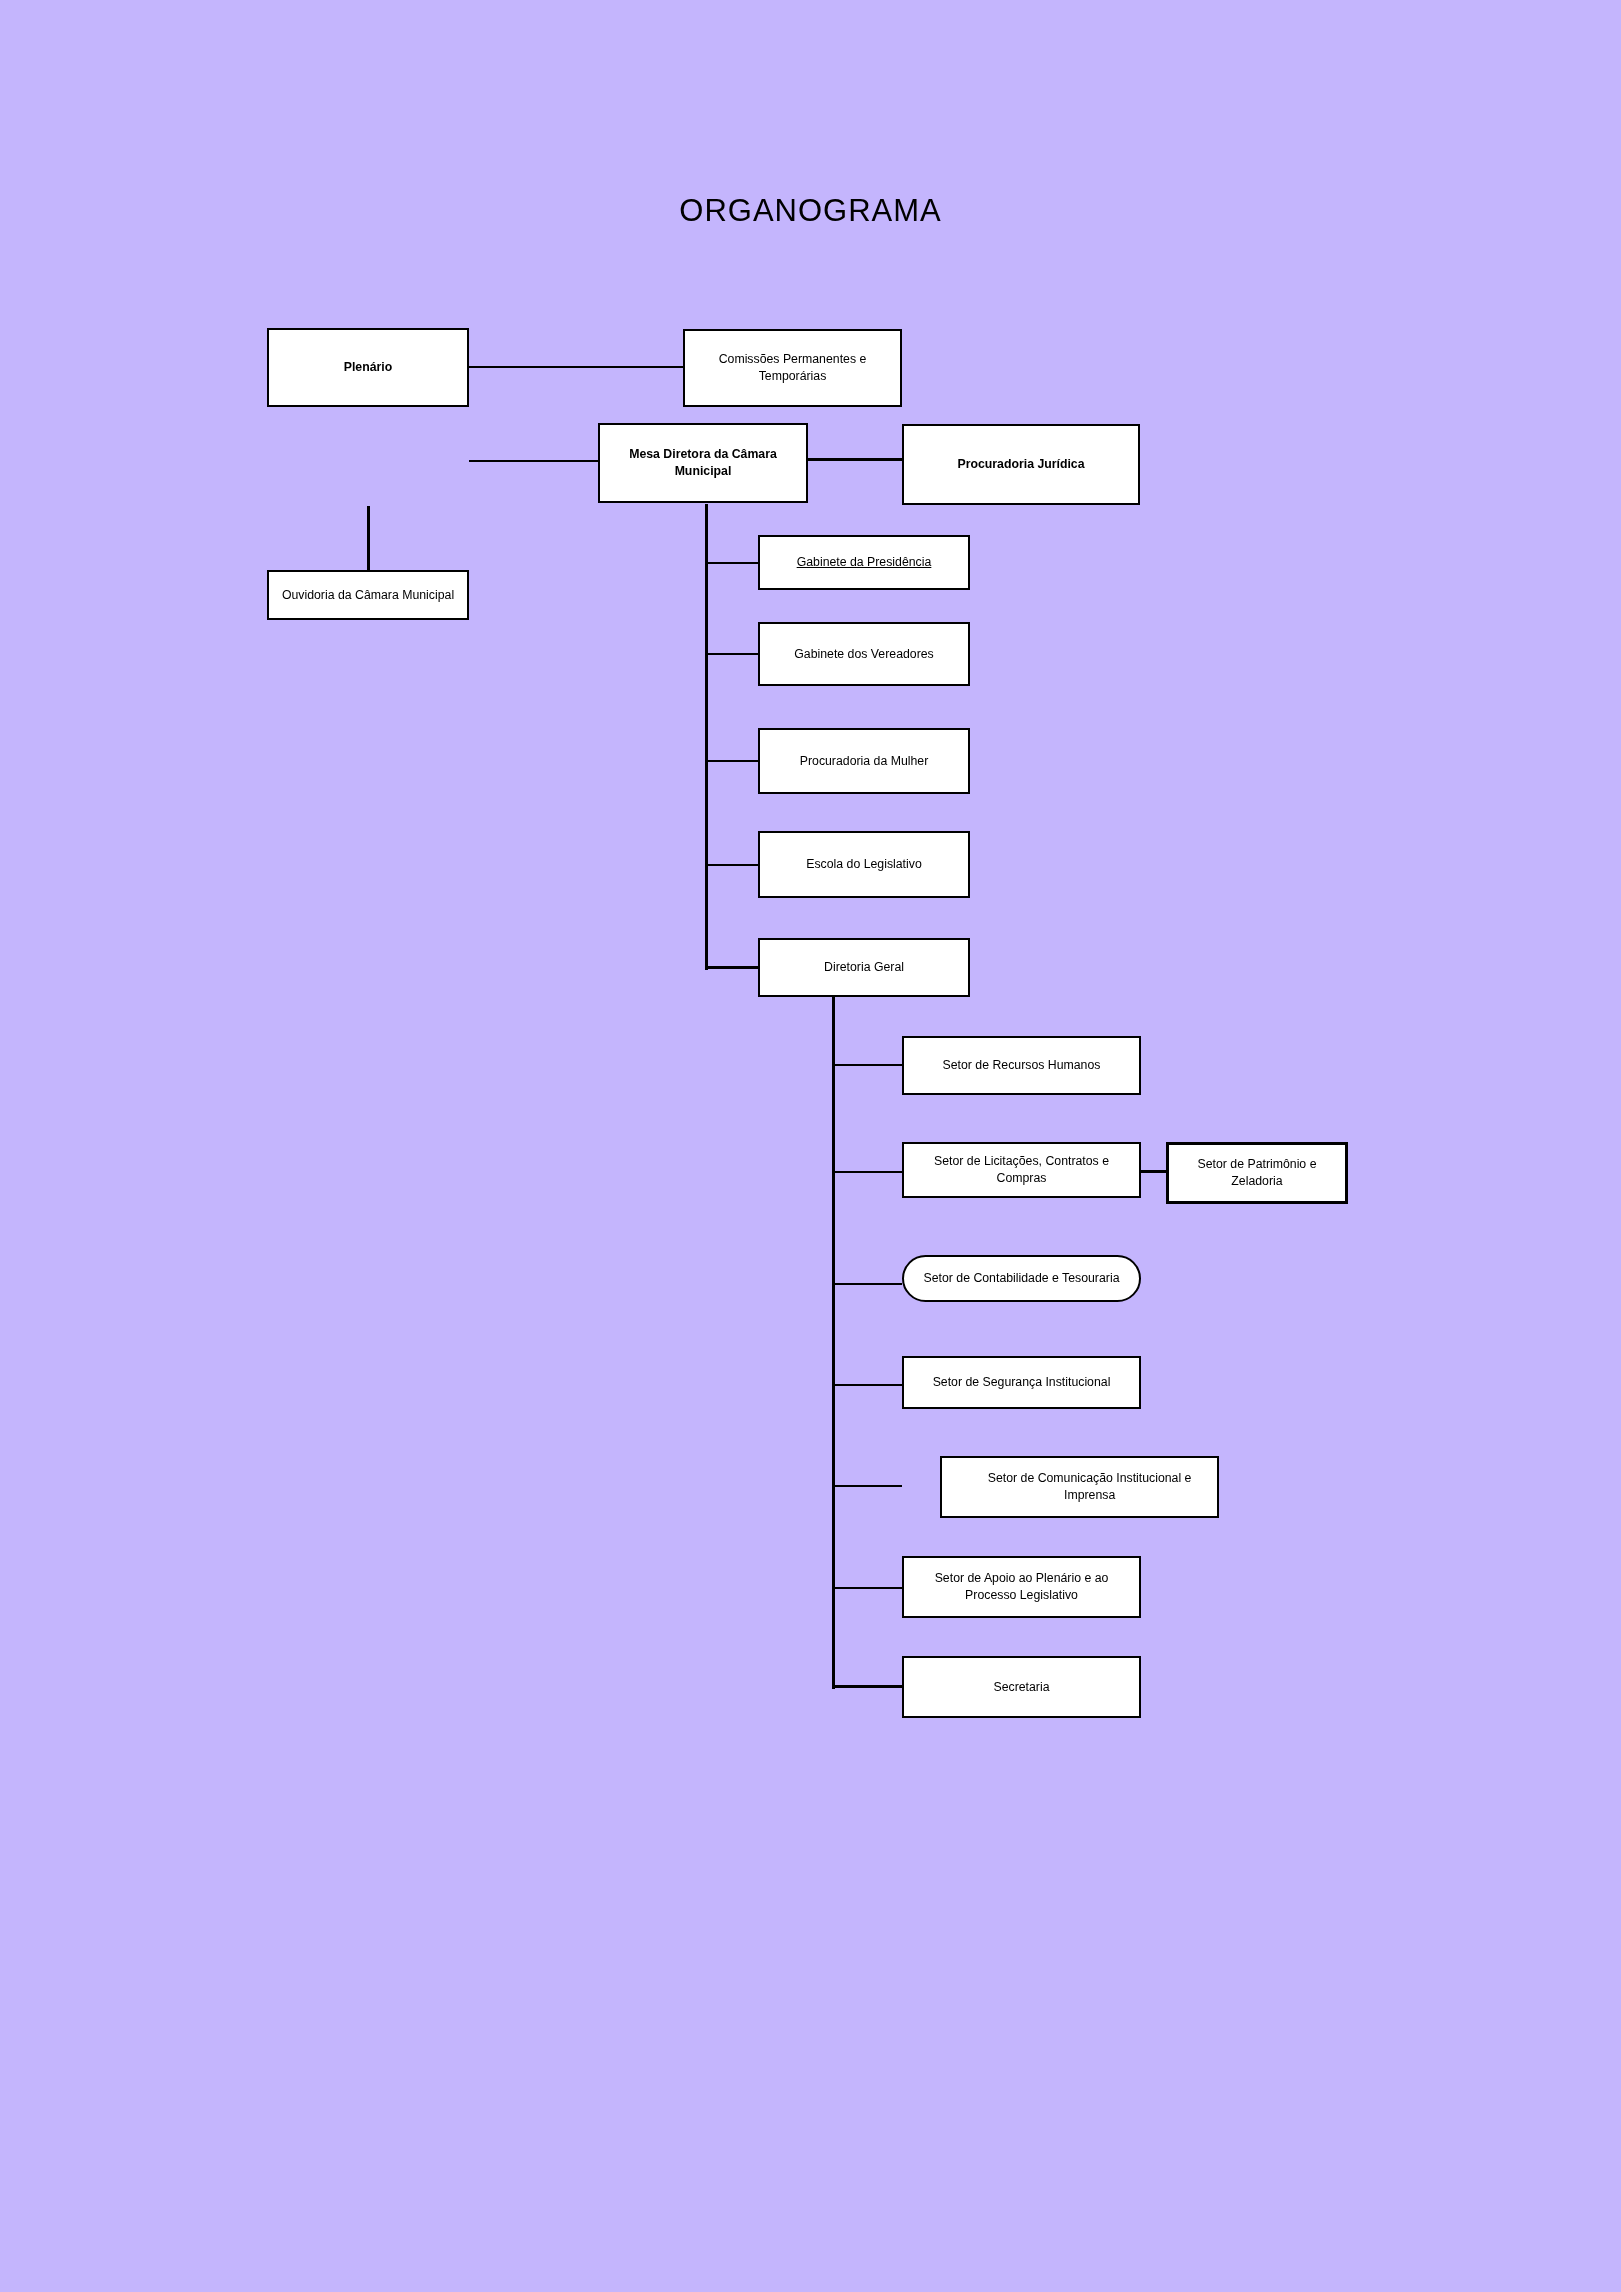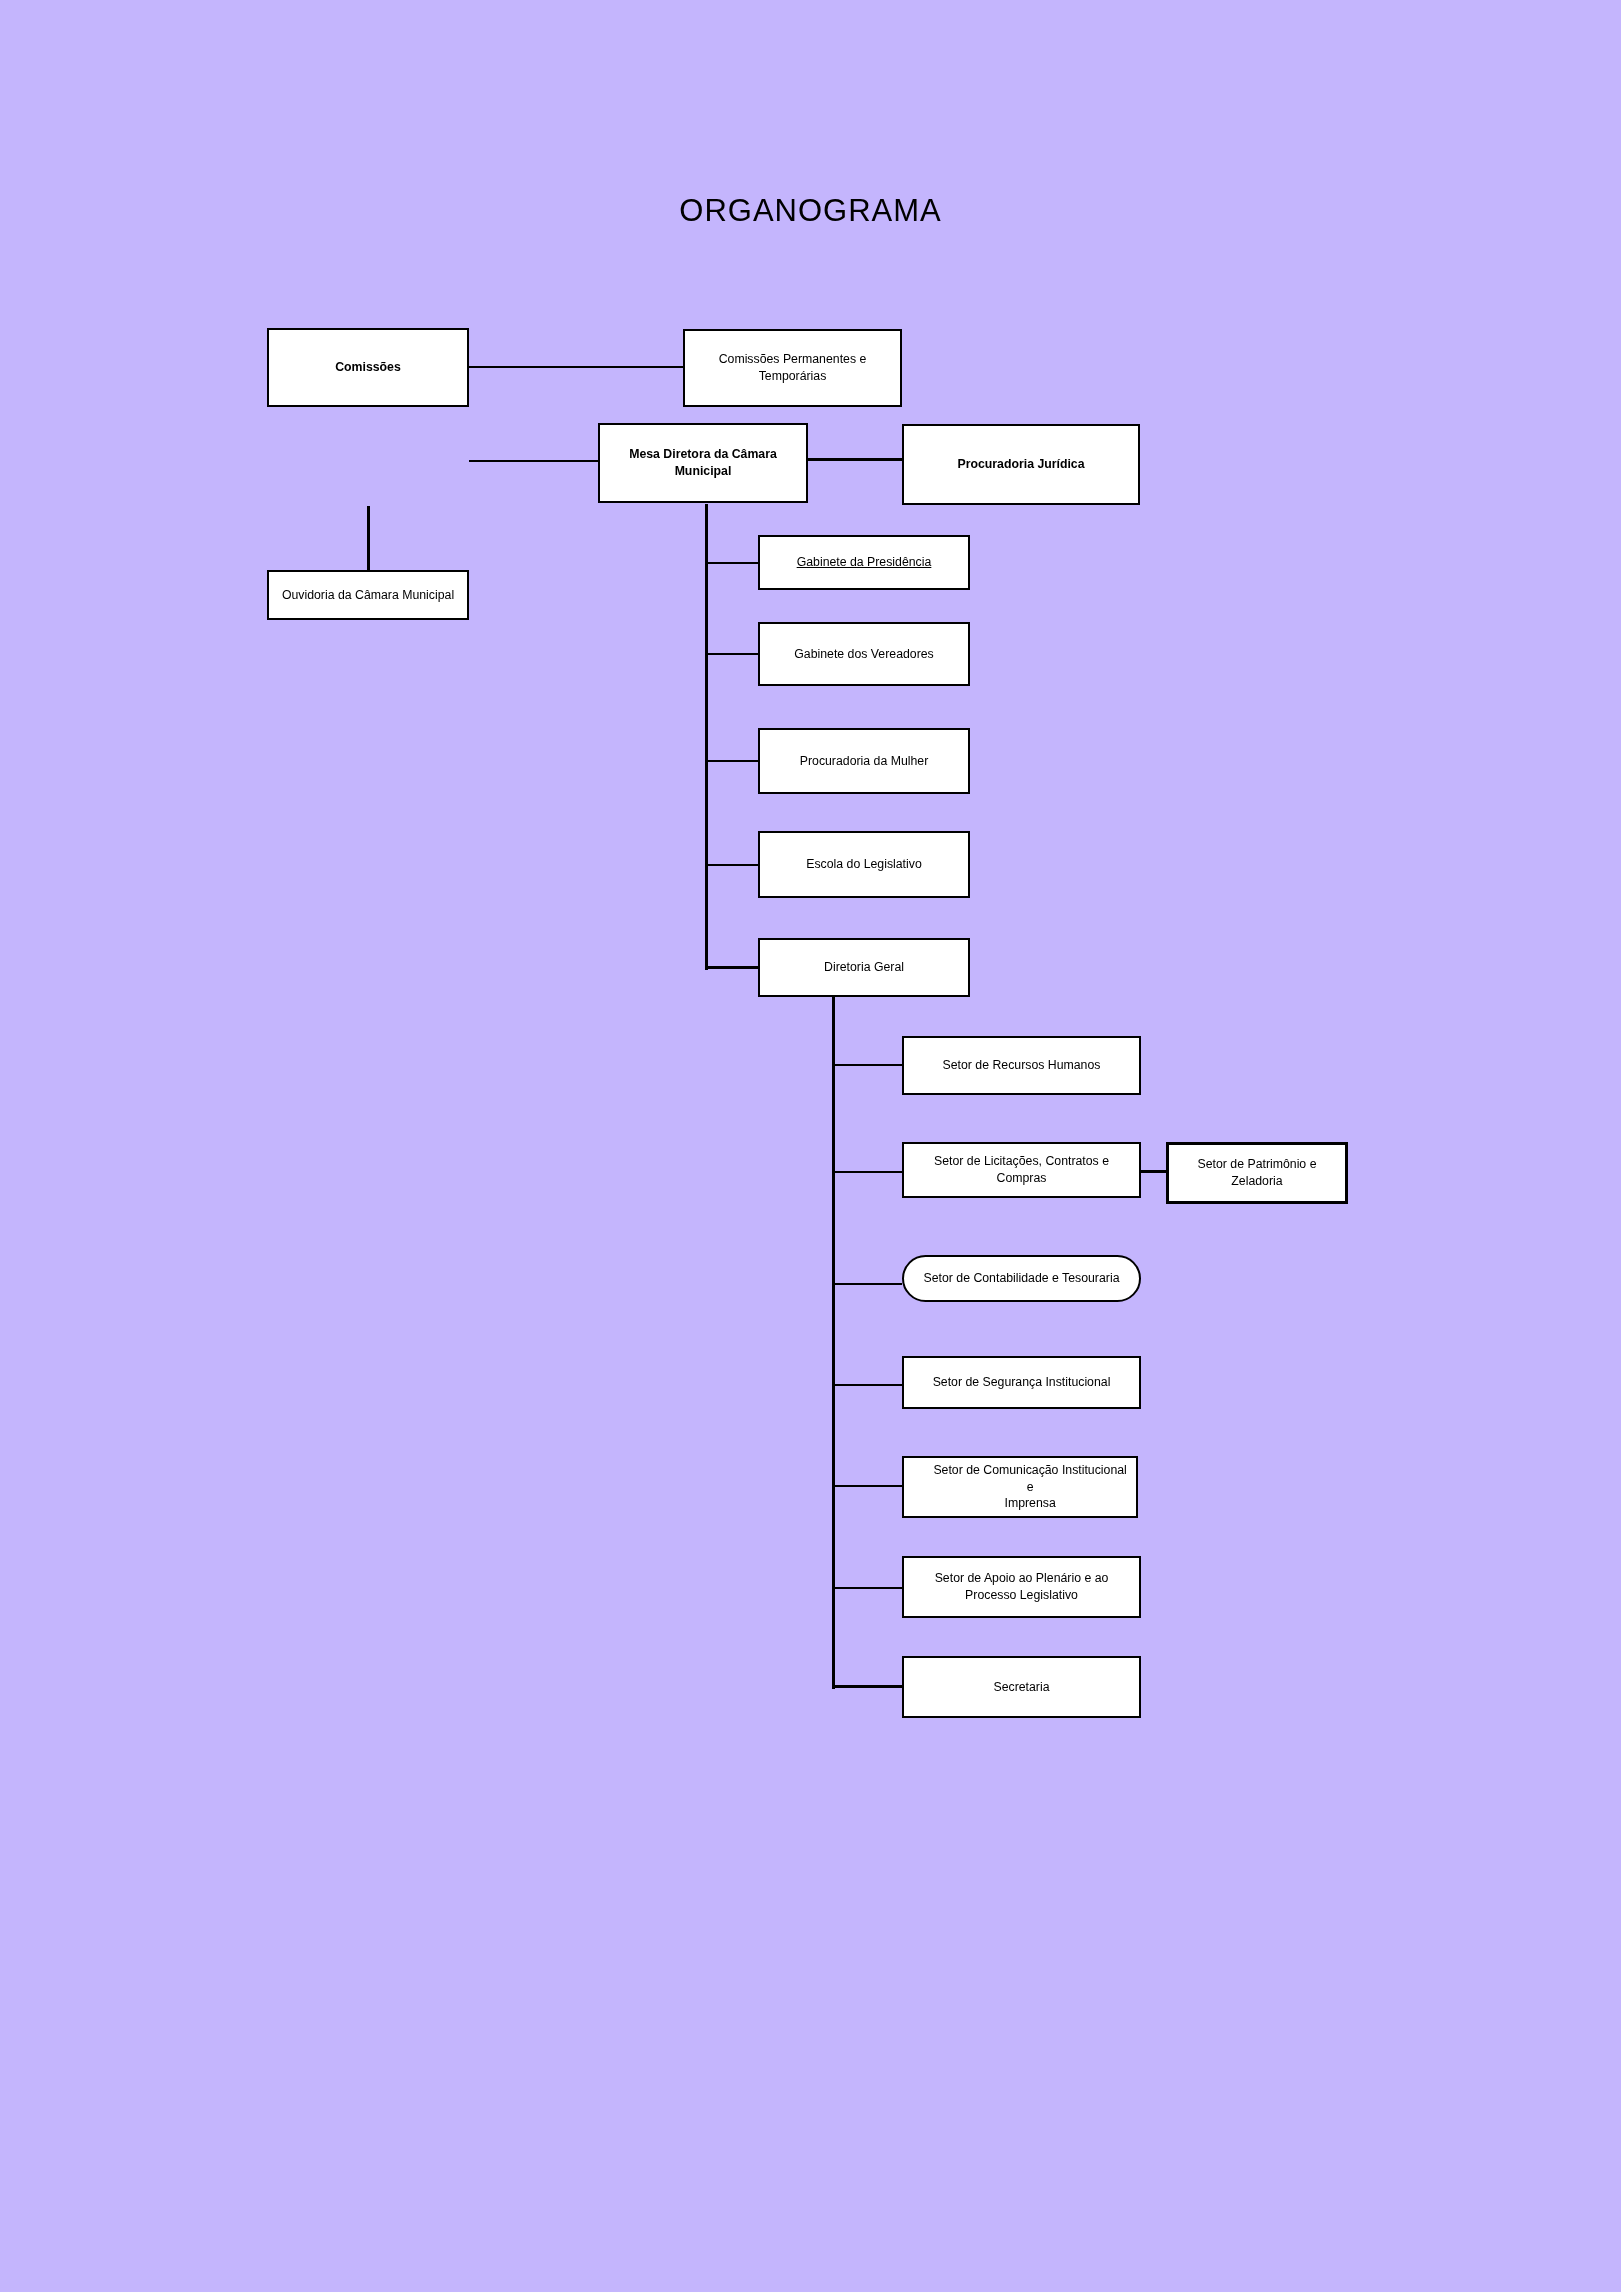--- a/index.html
+++ b/index.html
@@ -61,38 +61,38 @@
     <div class="connector" style="left: 705px; top: 966px; width: 53px; height: 2.9px;"></div>
     <div class="connector" style="left: 832px; top: 997px; width: 2.9px; height: 692px;"></div>
     <div class="connector" style="left: 835px; top: 1064px; width: 67px; height: 2px;"></div>
     <div class="connector" style="left: 835px; top: 1171px; width: 67px; height: 2px;"></div>
     <div class="connector" style="left: 835px; top: 1283px; width: 67px; height: 2px;"></div>
     <div class="connector" style="left: 835px; top: 1384px; width: 67px; height: 2px;"></div>
     <div class="connector" style="left: 835px; top: 1485px; width: 67px; height: 2px;"></div>
     <div class="connector" style="left: 835px; top: 1587px; width: 67px; height: 2px;"></div>
     <div class="connector" style="left: 832px; top: 1685px; width: 70px; height: 2.9px;"></div>
     <div class="connector" style="left: 1141px; top: 1170px; width: 25.5px; height: 2.9px;"></div>
-    <div class="node bold" style="left: 267px; top: 328px; width: 202px; height: 79px; border-width: 2px;"><span>Comissões</span></div>
+    <div class="node bold" style="left: 267px; top: 328px; width: 202px; height: 79px; border-width: 2px;"><span>Plenário</span></div>
     <div class="node" style="left: 683px; top: 329px; width: 219px; height: 78px; border-width: 2px;"><span>Comissões Permanentes e
 Temporárias</span></div>
     <div class="node bold" style="left: 598px; top: 423px; width: 210px; height: 80px; border-width: 2px;"><span>Mesa Diretora da Câmara
 Municipal</span></div>
     <div class="node bold" style="left: 902px; top: 424px; width: 238px; height: 81px; border-width: 2.9px;"><span>Procuradoria Jurídica</span></div>
     <div class="node" style="left: 267px; top: 570px; width: 202px; height: 50px; border-width: 2px;"><span>Ouvidoria da Câmara Municipal</span></div>
     <div class="node" style="left: 758px; top: 535px; width: 212px; height: 55px; border-width: 2px; text-decoration: underline;"><span>Gabinete da Presidência</span></div>
     <div class="node" style="left: 758px; top: 622px; width: 212px; height: 64px; border-width: 2px;"><span>Gabinete dos Vereadores</span></div>
     <div class="node" style="left: 758px; top: 728px; width: 212px; height: 66px; border-width: 2px;"><span>Procuradoria da Mulher</span></div>
     <div class="node" style="left: 758px; top: 831px; width: 212px; height: 67px; border-width: 2px;"><span>Escola do Legislativo</span></div>
     <div class="node" style="left: 758px; top: 938px; width: 212px; height: 59px; border-width: 2px;"><span>Diretoria Geral</span></div>
     <div class="node" style="left: 902px; top: 1036px; width: 239px; height: 59px; border-width: 2px;"><span>Setor de Recursos Humanos</span></div>
     <div class="node" style="left: 902px; top: 1142px; width: 239px; height: 56px; border-width: 2px;"><span>Setor de Licitações, Contratos e
 Compras</span></div>
     <div class="node" style="left: 1166px; top: 1142px; width: 182px; height: 62px; border-width: 3.9px;"><span>Setor de Patrimônio e
 Zeladoria</span></div>
     <div class="node" style="left: 902px; top: 1255px; width: 239px; height: 47px; border-width: 2px; border-radius: 26px;"><span>Setor de Contabilidade e Tesouraria</span></div>
     <div class="node" style="left: 902px; top: 1356px; width: 239px; height: 53px; border-width: 2px;"><span>Setor de Segurança Institucional</span></div>
-    <div class="node" style="left: 902px; top: 1456px; width: 236px; height: 62px; border-width: 2px; padding-left: 28px;"><span>Setor de Comunicação Institucional e
+    <div class="node" style="left: 940px; top: 1456px; width: 279px; height: 62px; border-width: 2px; padding-left: 28px;"><span>Setor de Comunicação Institucional e
 Imprensa</span></div>
     <div class="node" style="left: 902px; top: 1556px; width: 239px; height: 62px; border-width: 2px;"><span>Setor de Apoio ao Plenário e ao
 Processo Legislativo</span></div>
     <div class="node" style="left: 902px; top: 1656px; width: 239px; height: 62px; border-width: 2px;"><span>Secretaria</span></div>
   </div>
 
 
 </body></html>

